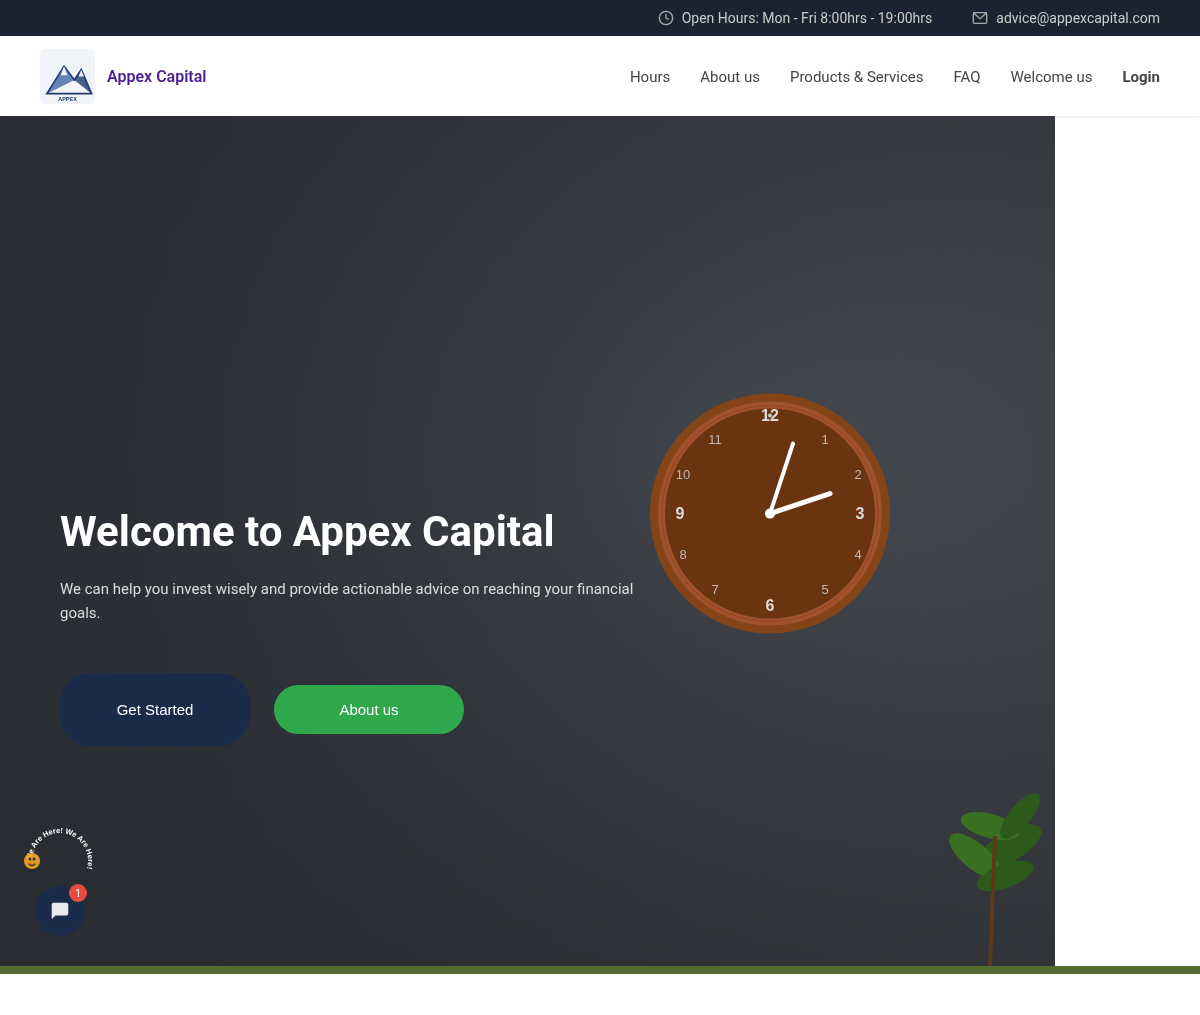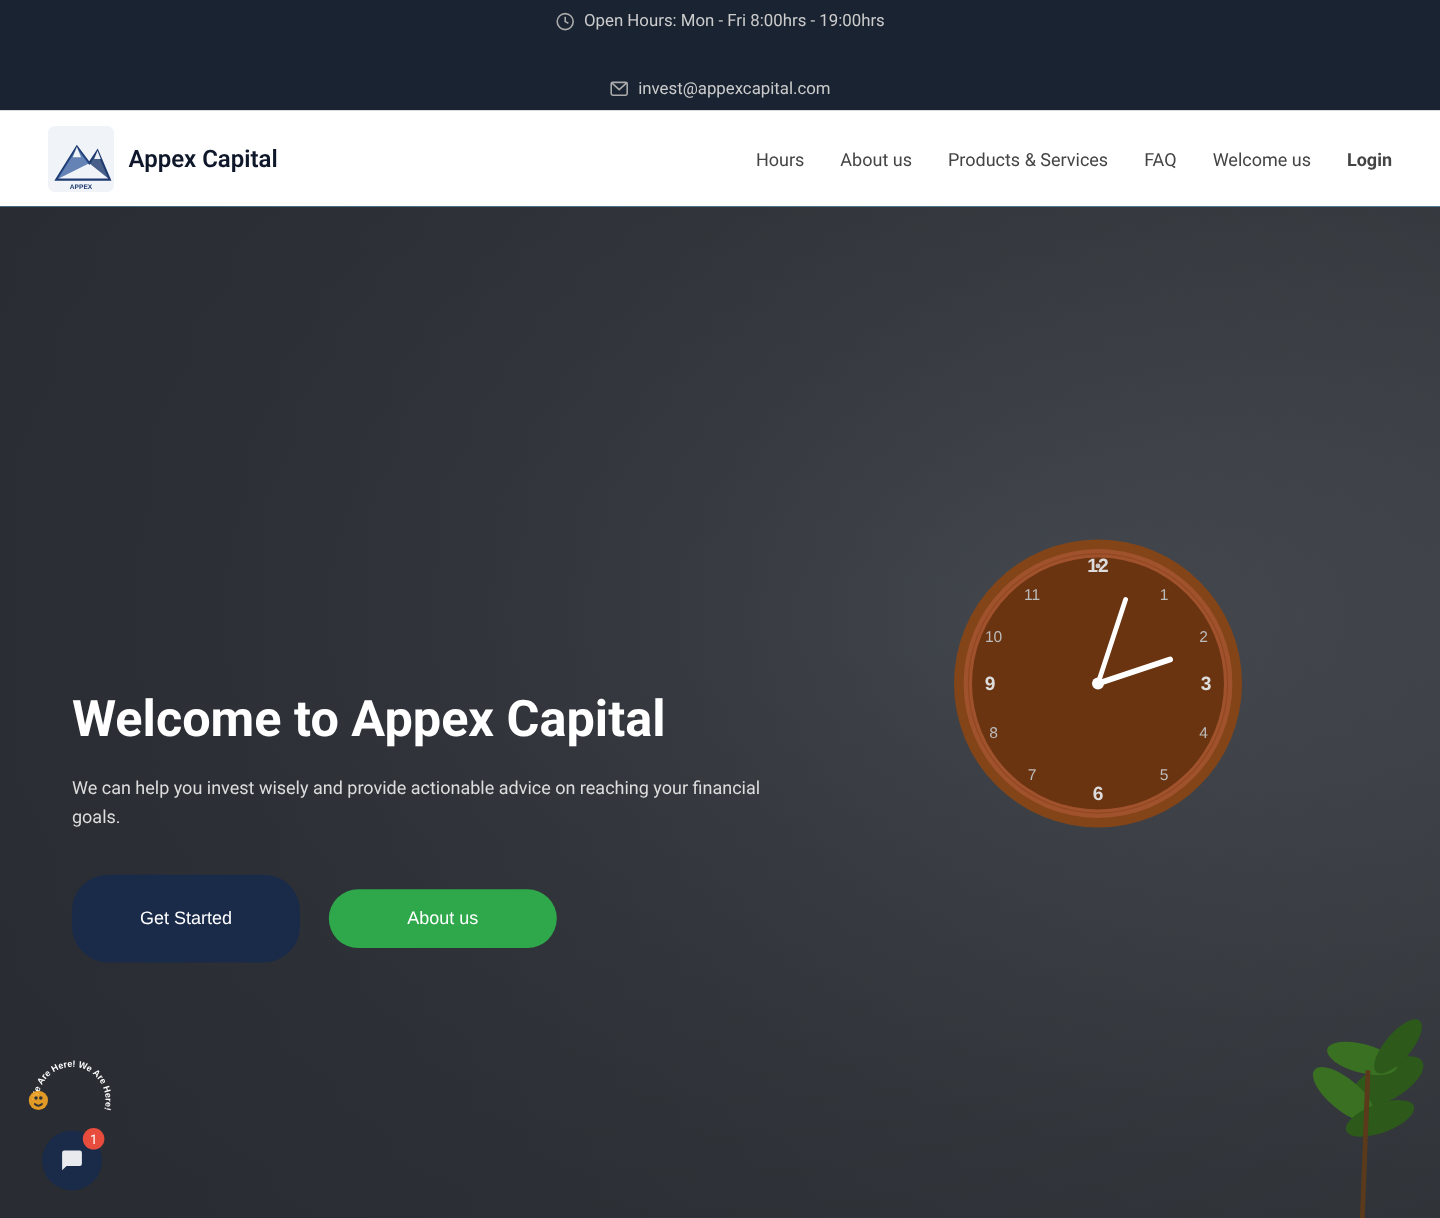--- a/index.html
+++ b/index.html
@@ -18,21 +18,20 @@
     
     .top-bar {
       background-color: #1a2332;
       color: #ccc;
       padding: 10px 40px;
       display: flex;
       justify-content: flex-end;
       align-items: center;
       gap: 40px;
       font-size: 14px;
-      flex-direction: column;
     }
 
     .top-bar-item {
       display: flex;
       align-items: center;
       gap: 8px;
     }
 
     .top-bar-icon {
       width: 16px;
@@ -58,23 +57,23 @@
       align-items: center;
       gap: 12px;
     }
 
     .logo-img {
       width: 55px;
       height: 55px;
     }
 
     .logo-text {
-      font-size: 20px;
+      font-size: 16px;
       font-weight: 600;
-      color: #0f172a;
+      color: #4c1d95;
     }
 
     .nav {
       display: flex;
       align-items: center;
       gap: 30px;
       list-style: none;
     }
 
     .nav a {
@@ -85,23 +84,23 @@
     }
 
     .nav .login-link {
       color: #444;
       font-weight: 700;
     }
 
     
     .hero {
       position: relative;
-      width: 1200px;
+      width: 1055px;
       height: 850px;
-      background: #0369a1;
+      background: #737373;
       overflow: hidden;
       display: flex;
       align-items: flex-end;
       padding-bottom: 220px;
     }
 
     .hero-overlay {
       position: absolute;
       inset: 0;
       background: linear-gradient(
@@ -142,21 +141,21 @@
     .hero-title {
       font-size: 42px;
       font-weight: 700;
       margin-bottom: 20px;
       line-height: 1.2;
     }
 
     .hero-subtitle {
       font-size: 15px;
       color: #ddd;
-      margin-bottom: 36px;
+      margin-bottom: 48px;
       max-width: 600px;
       line-height: 1.6;
     }
 
     .hero-buttons {
       display: flex;
       gap: 24px;
       align-items: center;
     }
 
@@ -243,21 +242,21 @@
     </span>
     <span>Open Hours: Mon - Fri 8:00hrs - 19:00hrs</span>
   </div>
   <div class="top-bar-item">
     <span class="top-bar-icon">
       <svg width="16" height="16" viewBox="0 0 24 24" fill="none" stroke="#aaa" stroke-width="2">
         <rect x="2" y="4" width="20" height="16" rx="2"></rect>
         <polyline points="2,4 12,13 22,4"></polyline>
       </svg>
     </span>
-    <span>invest@appexcapital.com</span>
+    <span>advice@appexcapital.com</span>
   </div>
 </div>
 
 <header class="header">
   <div class="logo-area">
 
     <svg class="logo-img" viewBox="0 0 80 80" xmlns="http://www.w3.org/2000/svg">
       <rect width="80" height="80" rx="8" fill="#f0f4f8"></rect>
 
       <polygon points="10,65 35,25 50,45 60,30 75,65" fill="none" stroke="#1e3a6e" stroke-width="2.5"></polygon>

